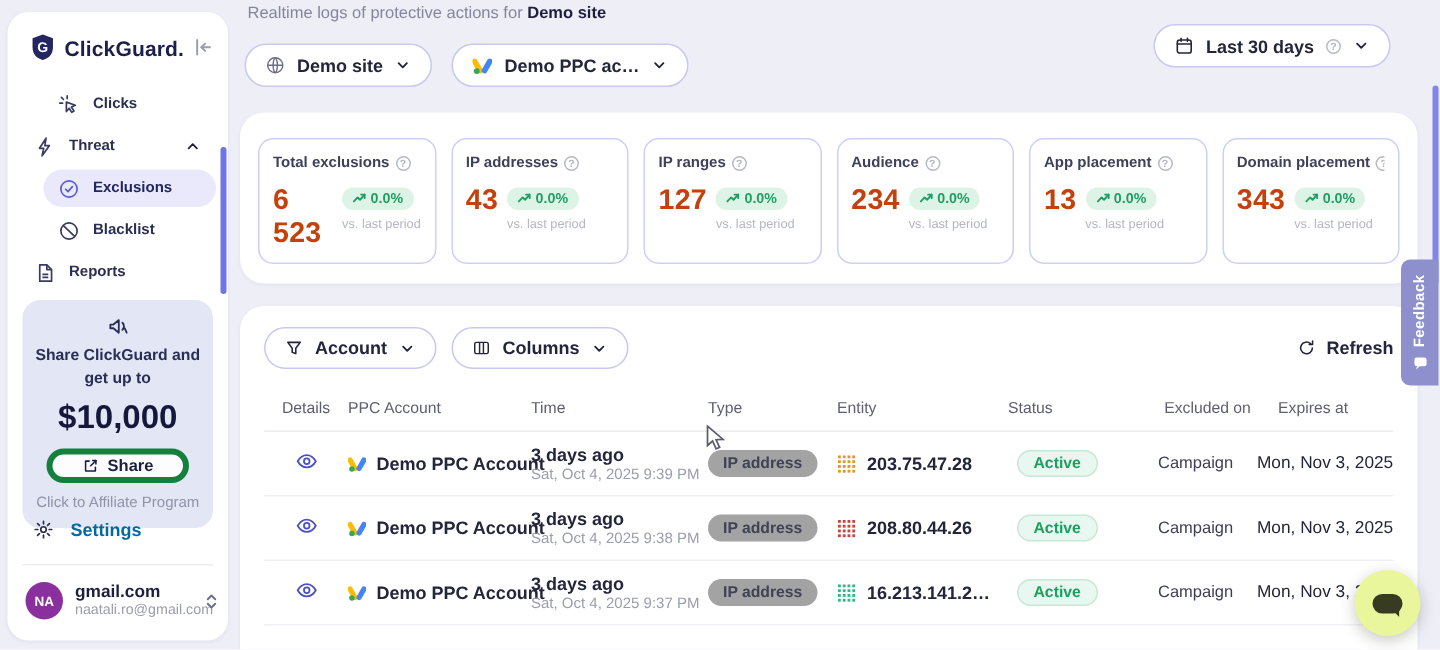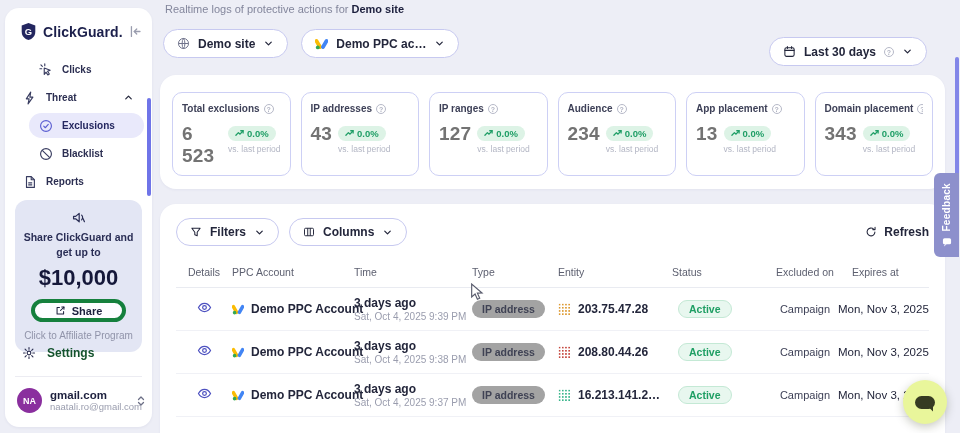--- a/index.html
+++ b/index.html
@@ -38,55 +38,55 @@
   .promo-line { font-size:10.5px; font-weight:700; color:#2a2e55; line-height:1.4; }
   .promo-amount { font-size:22px; font-weight:800; color:#15183a; margin:6px 0 8px; }
   .share-btn {
     display:inline-flex; align-items:center; gap:6px; height:23px; padding:0 20px;
     border-radius:12px; border:4px solid #15803d; background:#fdfdff;
     font-size:11px; font-weight:700; color:#1c1f3d; cursor:pointer;
     font-family:"Liberation Sans", sans-serif;
   }
   .affiliate { font-size:10px; color:#9093a9; margin-top:8px; }
 
-  .settings-row { position:absolute; left:17px; top:338px; display:flex; gap:11px; align-items:center; font-size:12px; font-weight:700; color:#14532d; cursor:pointer; }
+  .settings-row { position:absolute; left:17px; top:338px; display:flex; gap:11px; align-items:center; font-size:12px; font-weight:700; color:#0369a1; cursor:pointer; }
   .sidebar-divider { position:absolute; left:10px; right:10px; top:368px; height:1px; background:#ececf2; }
   .user-row { position:absolute; left:12px; right:6px; top:380px; display:flex; align-items:center; gap:8px; cursor:pointer; }
   .avatar { width:25px; height:25px; border-radius:50%; background:#8a2f9e; color:#fff; font-size:9px; font-weight:700; display:flex; align-items:center; justify-content:center; flex:none; }
   .user-meta { min-width:0; }
   .user-name { font-size:11.5px; font-weight:700; color:#1c1f3d; }
   .user-email { font-size:9.5px; color:#9a9dae; white-space:nowrap; }
   .user-caret { margin-left:auto; }
 
   
   .breadcrumb { position:absolute; left:165px; top:3px; font-size:11px; color:#83869c; }
   .breadcrumb b { color:#1c1f3d; font-weight:700; }
   .selectors { position:absolute; left:163px; top:29px; display:flex; gap:13px; }
   .pill {
     display:inline-flex; align-items:center; gap:8px; height:29px; padding:0 13px;
     background:#fff; border:1px solid #c7c9f0; border-radius:15px;
     font-size:12px; font-weight:700; color:#23263b; cursor:pointer; white-space:nowrap;
     font-family:"Liberation Sans", sans-serif;
   }
-  .date-pill { position:absolute; right:33px; top:37px; }
+  .date-pill { position:absolute; right:33px; top:16px; }
 
   
   .stats-panel {
     position:absolute; left:160px; top:75px; width:785px; height:114px;
     background:#fff; border-radius:16px; box-shadow:0 1px 3px rgba(35,38,110,.05);
   }
   .cards { display:flex; gap:10px; padding:17px 12px; }
   .card { flex:1; border:1.5px solid #cdd0f5; border-radius:10px; padding:10px 9px 8px; min-width:0; }
   .card-label { font-size:10px; font-weight:700; color:#3e4158; display:flex; align-items:center; gap:4px; white-space:nowrap; overflow:hidden; }
   .q {
     width:10px; height:10px; flex:none; border:1px solid #b6b9c8; border-radius:50%;
     color:#b0b3c2; font-size:7px; line-height:9px; text-align:center; font-weight:700;
   }
   .card-value-row { display:flex; align-items:flex-start; gap:6px; margin-top:9px; }
-  .card-value { font-size:19px; font-weight:700; color:#737373; letter-spacing:.2px; }
+  .card-value { font-size:19px; font-weight:700; color:#c2410c; letter-spacing:.2px; }
   .trend-badge {
     display:inline-flex; align-items:center; gap:3px; background:#ddf3e6; color:#1f9e66;
     font-size:9.5px; font-weight:700; border-radius:9px; padding:2px 7px;
   }
   .trend-period { font-size:8.5px; color:#b3b6c4; margin-top:3px; white-space:nowrap; }
 
   
   .table-panel {
     position:absolute; left:160px; top:204px; width:785px; height:280px;
     background:#fff; border-radius:16px; box-shadow:0 1px 3px rgba(35,38,110,.05);
@@ -112,21 +112,21 @@
   .time-rel { font-size:12px; font-weight:700; color:#23263b; }
   .time-full { font-size:10px; color:#9a9dae; margin-top:1px; white-space:nowrap; }
   .type-pill { display:inline-block; background:#a3a3a3; border-radius:9px; padding:3px 10px; font-size:10.5px; font-weight:600; color:#3f4254; }
   .status-pill { display:inline-block; background:#e8f7ef; border:1px solid #c4e9d5; border-radius:10px; padding:2px 10px; font-size:10.5px; font-weight:700; color:#1e9e63; margin-left:6px; }
   .identicon {
     width:13px; height:13px; flex:none; border-radius:2px;
     background-image:radial-gradient(var(--dot,#999) 1.1px, transparent 1.25px);
     background-size:3.2px 3.2px;
   }
   .entity-text { font-weight:600; white-space:nowrap; overflow:hidden; text-overflow:ellipsis; }
-  .excluded-cell { text-align:center; font-size:11px; color:#3c3f55; }
+  .excluded-cell { font-size:11px; color:#3c3f55; }
   .expires-cell { font-size:11.5px; color:#23263b; white-space:nowrap; }
   .account-text { font-weight:600; white-space:nowrap; }
 
   
   .feedback-tab {
     position:absolute; right:1px; top:173px; width:25px; height:84px;
     background:#8d90cc; border-radius:6px 0 0 6px; z-index:5;
     display:flex; flex-direction:column; align-items:center; justify-content:center; gap:5px; cursor:pointer;
   }
   .feedback-text { writing-mode:vertical-rl; transform:rotate(180deg); color:#fff; font-size:10px; font-weight:700; letter-spacing:.3px; }
@@ -444,21 +444,21 @@
 </div>
 
 <div class="table-panel">
   <div class="table-toolbar">
     <button class="pill" style="height:28px">
       <span>
         <svg width="12" height="12" viewBox="0 0 16 16" fill="none" stroke="#23263b" stroke-width="1.4" stroke-linejoin="round">
             <path d="M2.5 3h11L9.6 8.3V13l-3.2-1.3V8.3z"></path>
           </svg>
       </span>
-      <span>Filters</span>
+      <span>Account</span>
       <span>
         <svg width="11" height="11" viewBox="0 0 16 16" fill="none" stroke="#23263b" stroke-width="1.8" stroke-linecap="round" stroke-linejoin="round">
             <path d="M4 6l4 4 4-4"></path>
           </svg>
       </span>
     </button>
     <button class="pill" style="height:28px">
       <span>
         <svg width="12" height="12" viewBox="0 0 16 16" fill="none" stroke="#23263b" stroke-width="1.3">
             <rect x="2" y="3" width="12" height="10" rx="1.5"></rect>

